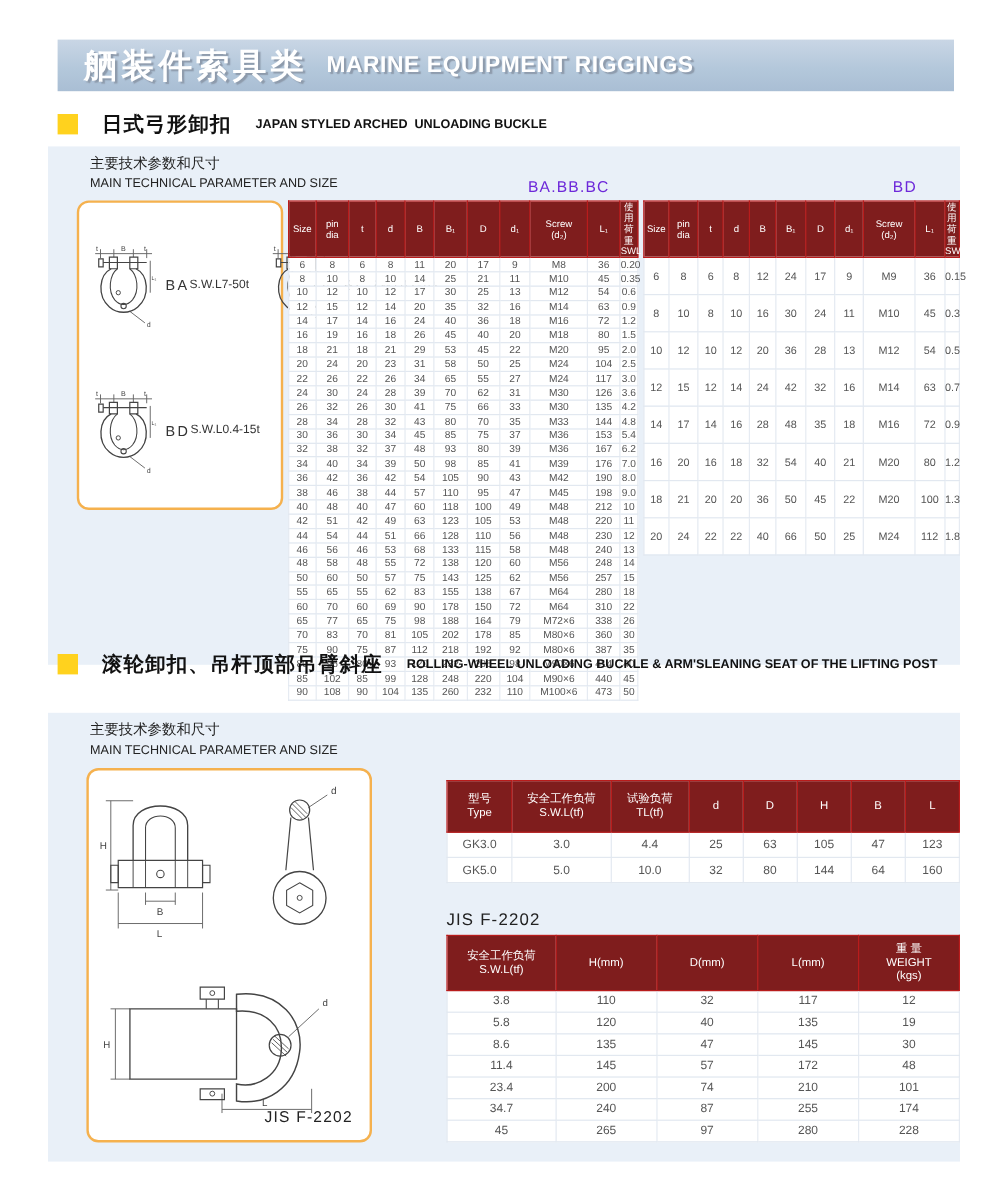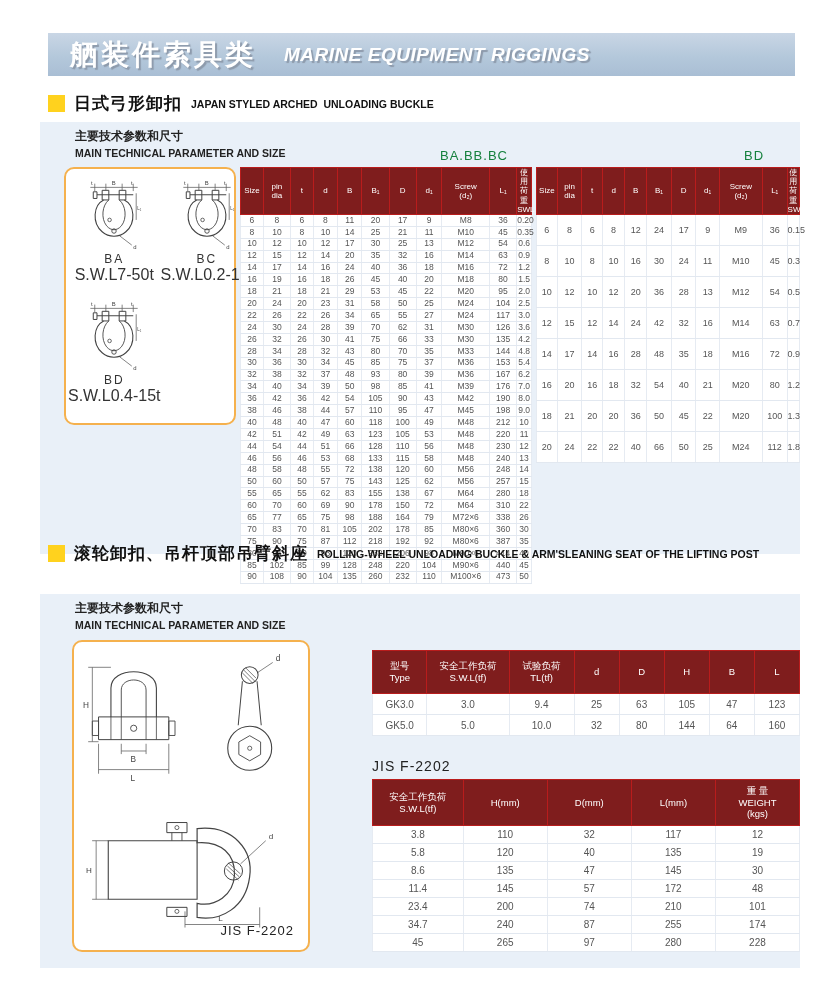--- a/index.html
+++ b/index.html
@@ -11,59 +11,59 @@
   .banner {
     position:absolute; left:48px; top:33px; width:747px; height:43px;
     background:linear-gradient(180deg,#c9d6e5 0%,#b4c8db 55%,#a9bed4 100%);
     display:flex; align-items:center; padding-left:22px; box-sizing:border-box;
   }
   .banner-zh {
     font-size:28px; font-weight:bold; color:#ffffff; letter-spacing:3px;
     text-shadow:2px 2px 1px #8d9aab;
   }
   .banner-en {
-    font-size:19px; font-weight:bold; color:#ffffff; margin-left:28px;
-    letter-spacing:0.5px; text-shadow:2px 2px 1px #8d9aab;font-style:italic;
+    font-size:19px; font-weight:bold; color:#ffffff; margin-left:16px;
+    letter-spacing:0.5px; text-shadow:2px 2px 1px #8d9aab;
   }
   
-  .sec-title { position:absolute; left:48px; display:flex; align-items:center; gap:9px; z-index:3;text-align:right; }
+  .sec-title { position:absolute; left:48px; display:flex; align-items:center; gap:20px; z-index:3;text-align:right; }
   #sec1-title { top:92px; }
   #sec2-title { top:542px; }
   .bullet { width:17px; height:17px; background:#ffd21e; flex:0 0 auto; }
   .sec-zh { font-size:17px; font-weight:bold; color:#111; letter-spacing:1px; white-space:nowrap; }
   .sec-en { font-size:10.5px; font-weight:bold; color:#111; white-space:pre; }
   
   .panel { position:absolute; left:40px; width:760px; background:#e9f0f8; z-index:0; }
   #panel1 { top:122px; height:432px; }
   #panel2 { top:594px; height:374px; }
-  .param { position:absolute; z-index:2; color:#222;font-weight:bold; }
+  .param { position:absolute; z-index:2; color:#222; }
   .param .zh { font-size:12px; }
   .param .en { font-size:10.5px; margin-top:2px; }
   #param1 { left:75px; top:128px; }
   #param2 { left:75px; top:600px; }
   
   .figbox {
     position:absolute; background:#fff; border:2px solid #f5b14e; border-radius:10px;
     box-sizing:border-box; z-index:2;
   }
   #figbox1 {
     left:64px; top:167px; width:172px; height:258px;
     display:grid; grid-template-columns:1fr 1fr; padding:8px 2px 4px 2px;
   }
-  .fig { display:flex; flex-direction:column; align-items:center; }
+  .fig { display:flex; flex-direction:row; align-items:center; }
   .fig svg { width:70px; height:74px; }
   .fig-code { font-size:12px; color:#333; letter-spacing:2px; margin-top:1px; }
-  .fig-swl { font-size:16px; color:#333; margin-top:0; white-space:nowrap; }
+  .fig-swl { font-size:10px; color:#333; margin-top:0; white-space:nowrap; }
   #figbox2 { left:72px; top:640px; width:238px; height:312px; }
   #fig-front { position:absolute; left:8px;  top:10px;  width:124px; height:136px; }
   #fig-side  { position:absolute; left:150px; top:10px; width:64px;  height:136px; }
   #fig-seat  { position:absolute; left:6px;  top:168px; width:212px; height:122px; }
   #fig2-label { position:absolute; right:14px; bottom:12px; font-size:13px; color:#222; letter-spacing:1px; }
   
-  .tab-cap { position:absolute; font-size:13px; color:#15803d; z-index:2; letter-spacing:1px; }
+  .tab-cap { position:absolute; font-size:13px; color:#6d28d9; z-index:2; letter-spacing:1px; }
   #cap1 { left:440px; top:148px; }
   #cap2 { left:744px; top:148px; }
   #jis-label { position:absolute; left:372px; top:758px; font-size:14px; color:#222; z-index:2; letter-spacing:1px; }
   
   .dtab { position:absolute; border-collapse:collapse; table-layout:fixed; z-index:2; }
   .dtab th {
     background:#7f1d1d; color:#ffffff; font-weight:normal; text-align:center;
     vertical-align:middle; white-space:pre-line; border:1px solid #b91c1c; padding:0;
   }
   .dtab td {
@@ -843,21 +843,21 @@
           <th>D</th>
           <th>H</th>
           <th>B</th>
           <th>L</th>
         </tr>
       </thead>
       <tbody>
         <tr>
           <td>GK3.0</td>
           <td>3.0</td>
-          <td>9.4</td>
+          <td>4.4</td>
           <td>25</td>
           <td>63</td>
           <td>105</td>
           <td>47</td>
           <td>123</td>
         </tr>
         <tr>
           <td>GK5.0</td>
           <td>5.0</td>
           <td>10.0</td>

